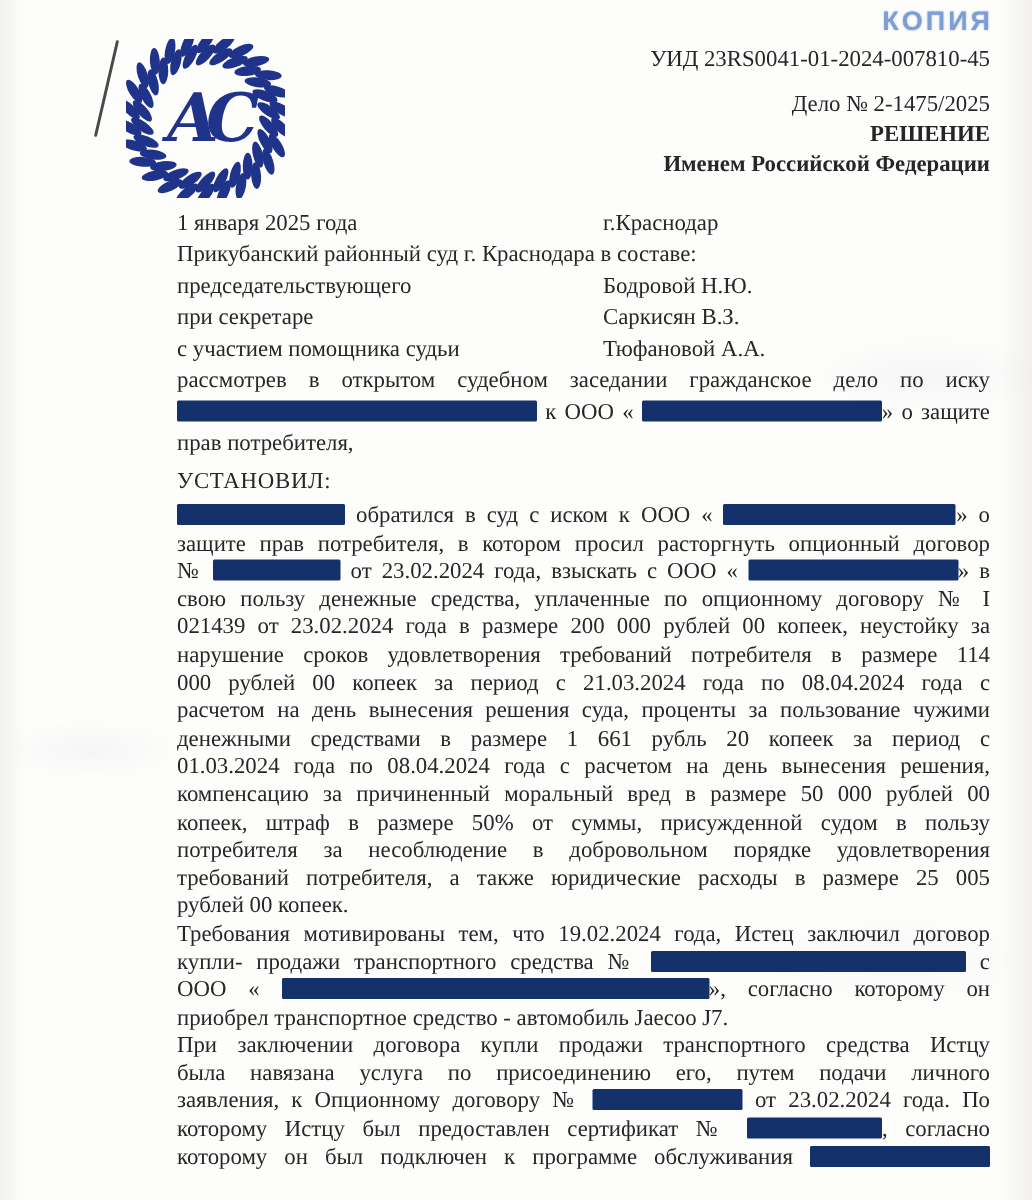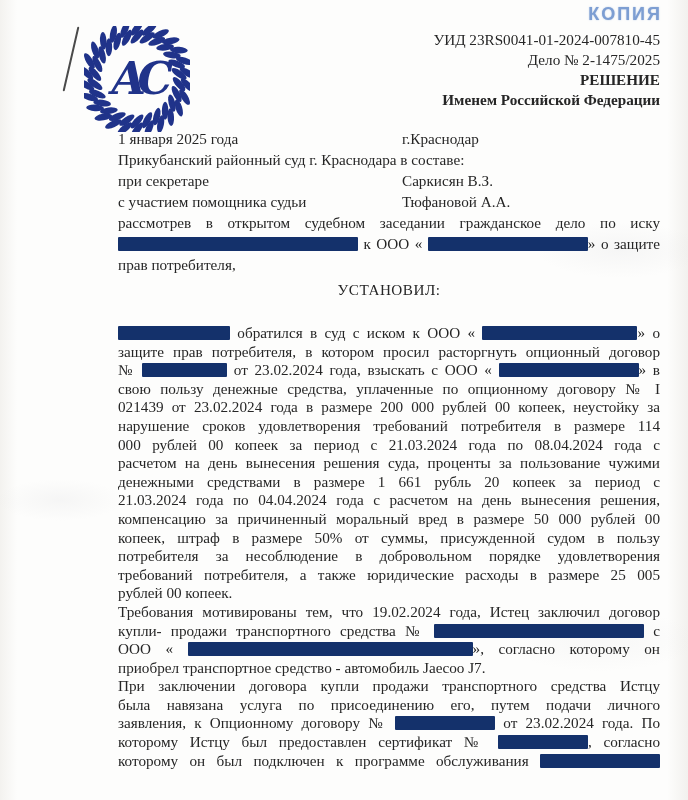--- a/index.html
+++ b/index.html
@@ -36,30 +36,30 @@
   .pen-stroke{
     position:absolute;left:70px;top:26px;width:2px;height:66px;
     background:#4a4a4a;transform:rotate(13deg);border-radius:2px;
   }
   .emblem{position:absolute;left:84px;top:26px;width:106px;height:106px;}
   .content{
     position:absolute;left:118px;top:0;width:542px;
     font-size:15.2px;line-height:21px;
   }
   .hdr{margin-top:30px;}
-  .hdr .rline{text-align:right;line-height:20px;}
+  .hdr .rline{text-align:right;line-height:20px;margin-top:10px;}
   .hdr .cline{text-align:right;font-weight:700;line-height:20px;}
   .intro{margin-top:18px;}
   .line{line-height:21px;white-space:nowrap;}
   .line.wrapok{white-space:normal;}
   .line.j{white-space:normal;text-align:justify;text-align-last:justify;}
   .cols{display:flex;}
   .col-left{flex:0 0 284px;}
   .established{
-    text-align:center;line-height:21px;margin-top:4px;margin-bottom:24px;
+    text-align:left;line-height:21px;margin-top:4px;margin-bottom:4px;
     letter-spacing:.5px;
   }
   .body-lines .line{line-height:18.6px;}
   .redact{
     display:inline-block;height:14px;vertical-align:-2px;
     background:var(--redaction);border-radius:1px;
   }
 </style>
 </head>
 <body>
@@ -138,20 +138,24 @@
       <div class="cline">Именем Российской Федерации</div>
     </div>
 
     <div class="intro">
         <div class="line cols">
           <span class="col-left">1 января 2025 года</span>
           <span>г.Краснодар</span>
         </div>
         <div class="line wrapok"><span>Прикубанский районный суд г. Краснодара в составе:</span></div>
         <div class="line cols">
+          <span class="col-left">председательствующего</span>
+          <span>Бодровой Н.Ю.</span>
+        </div>
+        <div class="line cols">
           <span class="col-left">при секретаре</span>
           <span>Саркисян В.З.</span>
         </div>
         <div class="line cols">
           <span class="col-left">с участием помощника судьи</span>
           <span>Тюфановой А.А.</span>
         </div>
         <div class="line j"><span>рассмотрев в открытом судебном заседании гражданское дело по иску</span></div>
         <div class="line j"><span class="redact" style="width: 240px;"></span><span> к ООО « </span><span class="redact" style="width: 160px;"></span><span>» о защите</span></div>
         <div class="line wrapok"><span>прав потребителя,</span></div>
@@ -162,21 +166,21 @@
     <div class="body-lines">
         <div class="line j"><span class="redact" style="width: 112px;"></span><span> обратился в суд с иском к ООО « </span><span class="redact" style="width: 155px;"></span><span>» о</span></div>
         <div class="line j"><span>защите прав потребителя, в котором просил расторгнуть опционный договор</span></div>
         <div class="line j"><span>№ </span><span class="redact" style="width: 85px;"></span><span> от 23.02.2024 года, взыскать с ООО « </span><span class="redact" style="width: 140px;"></span><span>» в</span></div>
         <div class="line j"><span>свою пользу денежные средства, уплаченные по опционному договору № I</span></div>
         <div class="line j"><span>021439 от 23.02.2024 года в размере 200 000 рублей 00 копеек, неустойку за</span></div>
         <div class="line j"><span>нарушение сроков удовлетворения требований потребителя в размере 114</span></div>
         <div class="line j"><span>000 рублей 00 копеек за период с 21.03.2024 года по 08.04.2024 года с</span></div>
         <div class="line j"><span>расчетом на день вынесения решения суда, проценты за пользование чужими</span></div>
         <div class="line j"><span>денежными средствами в размере 1 661 рубль 20 копеек за период с</span></div>
-        <div class="line j"><span>21.03.2024 года по 04.04.2024 года с расчетом на день вынесения решения,</span></div>
+        <div class="line j"><span>01.03.2024 года по 08.04.2024 года с расчетом на день вынесения решения,</span></div>
         <div class="line j"><span>компенсацию за причиненный моральный вред в размере 50 000 рублей 00</span></div>
         <div class="line j"><span>копеек, штраф в размере 50% от суммы, присужденной судом в пользу</span></div>
         <div class="line j"><span>потребителя за несоблюдение в добровольном порядке удовлетворения</span></div>
         <div class="line j"><span>требований потребителя, а также юридические расходы в размере 25 005</span></div>
         <div class="line wrapok"><span>рублей 00 копеек.</span></div>
         <div class="line j"><span>Требования мотивированы тем, что 19.02.2024 года, Истец заключил договор</span></div>
         <div class="line j"><span>купли- продажи транспортного средства № </span><span class="redact" style="width: 210px;"></span><span> с</span></div>
         <div class="line j"><span>ООО « </span><span class="redact" style="width: 285px;"></span><span>», согласно которому он</span></div>
         <div class="line wrapok"><span>приобрел транспортное средство - автомобиль Jaecoo J7.</span></div>
         <div class="line j"><span>При заключении договора купли продажи транспортного средства Истцу</span></div>

